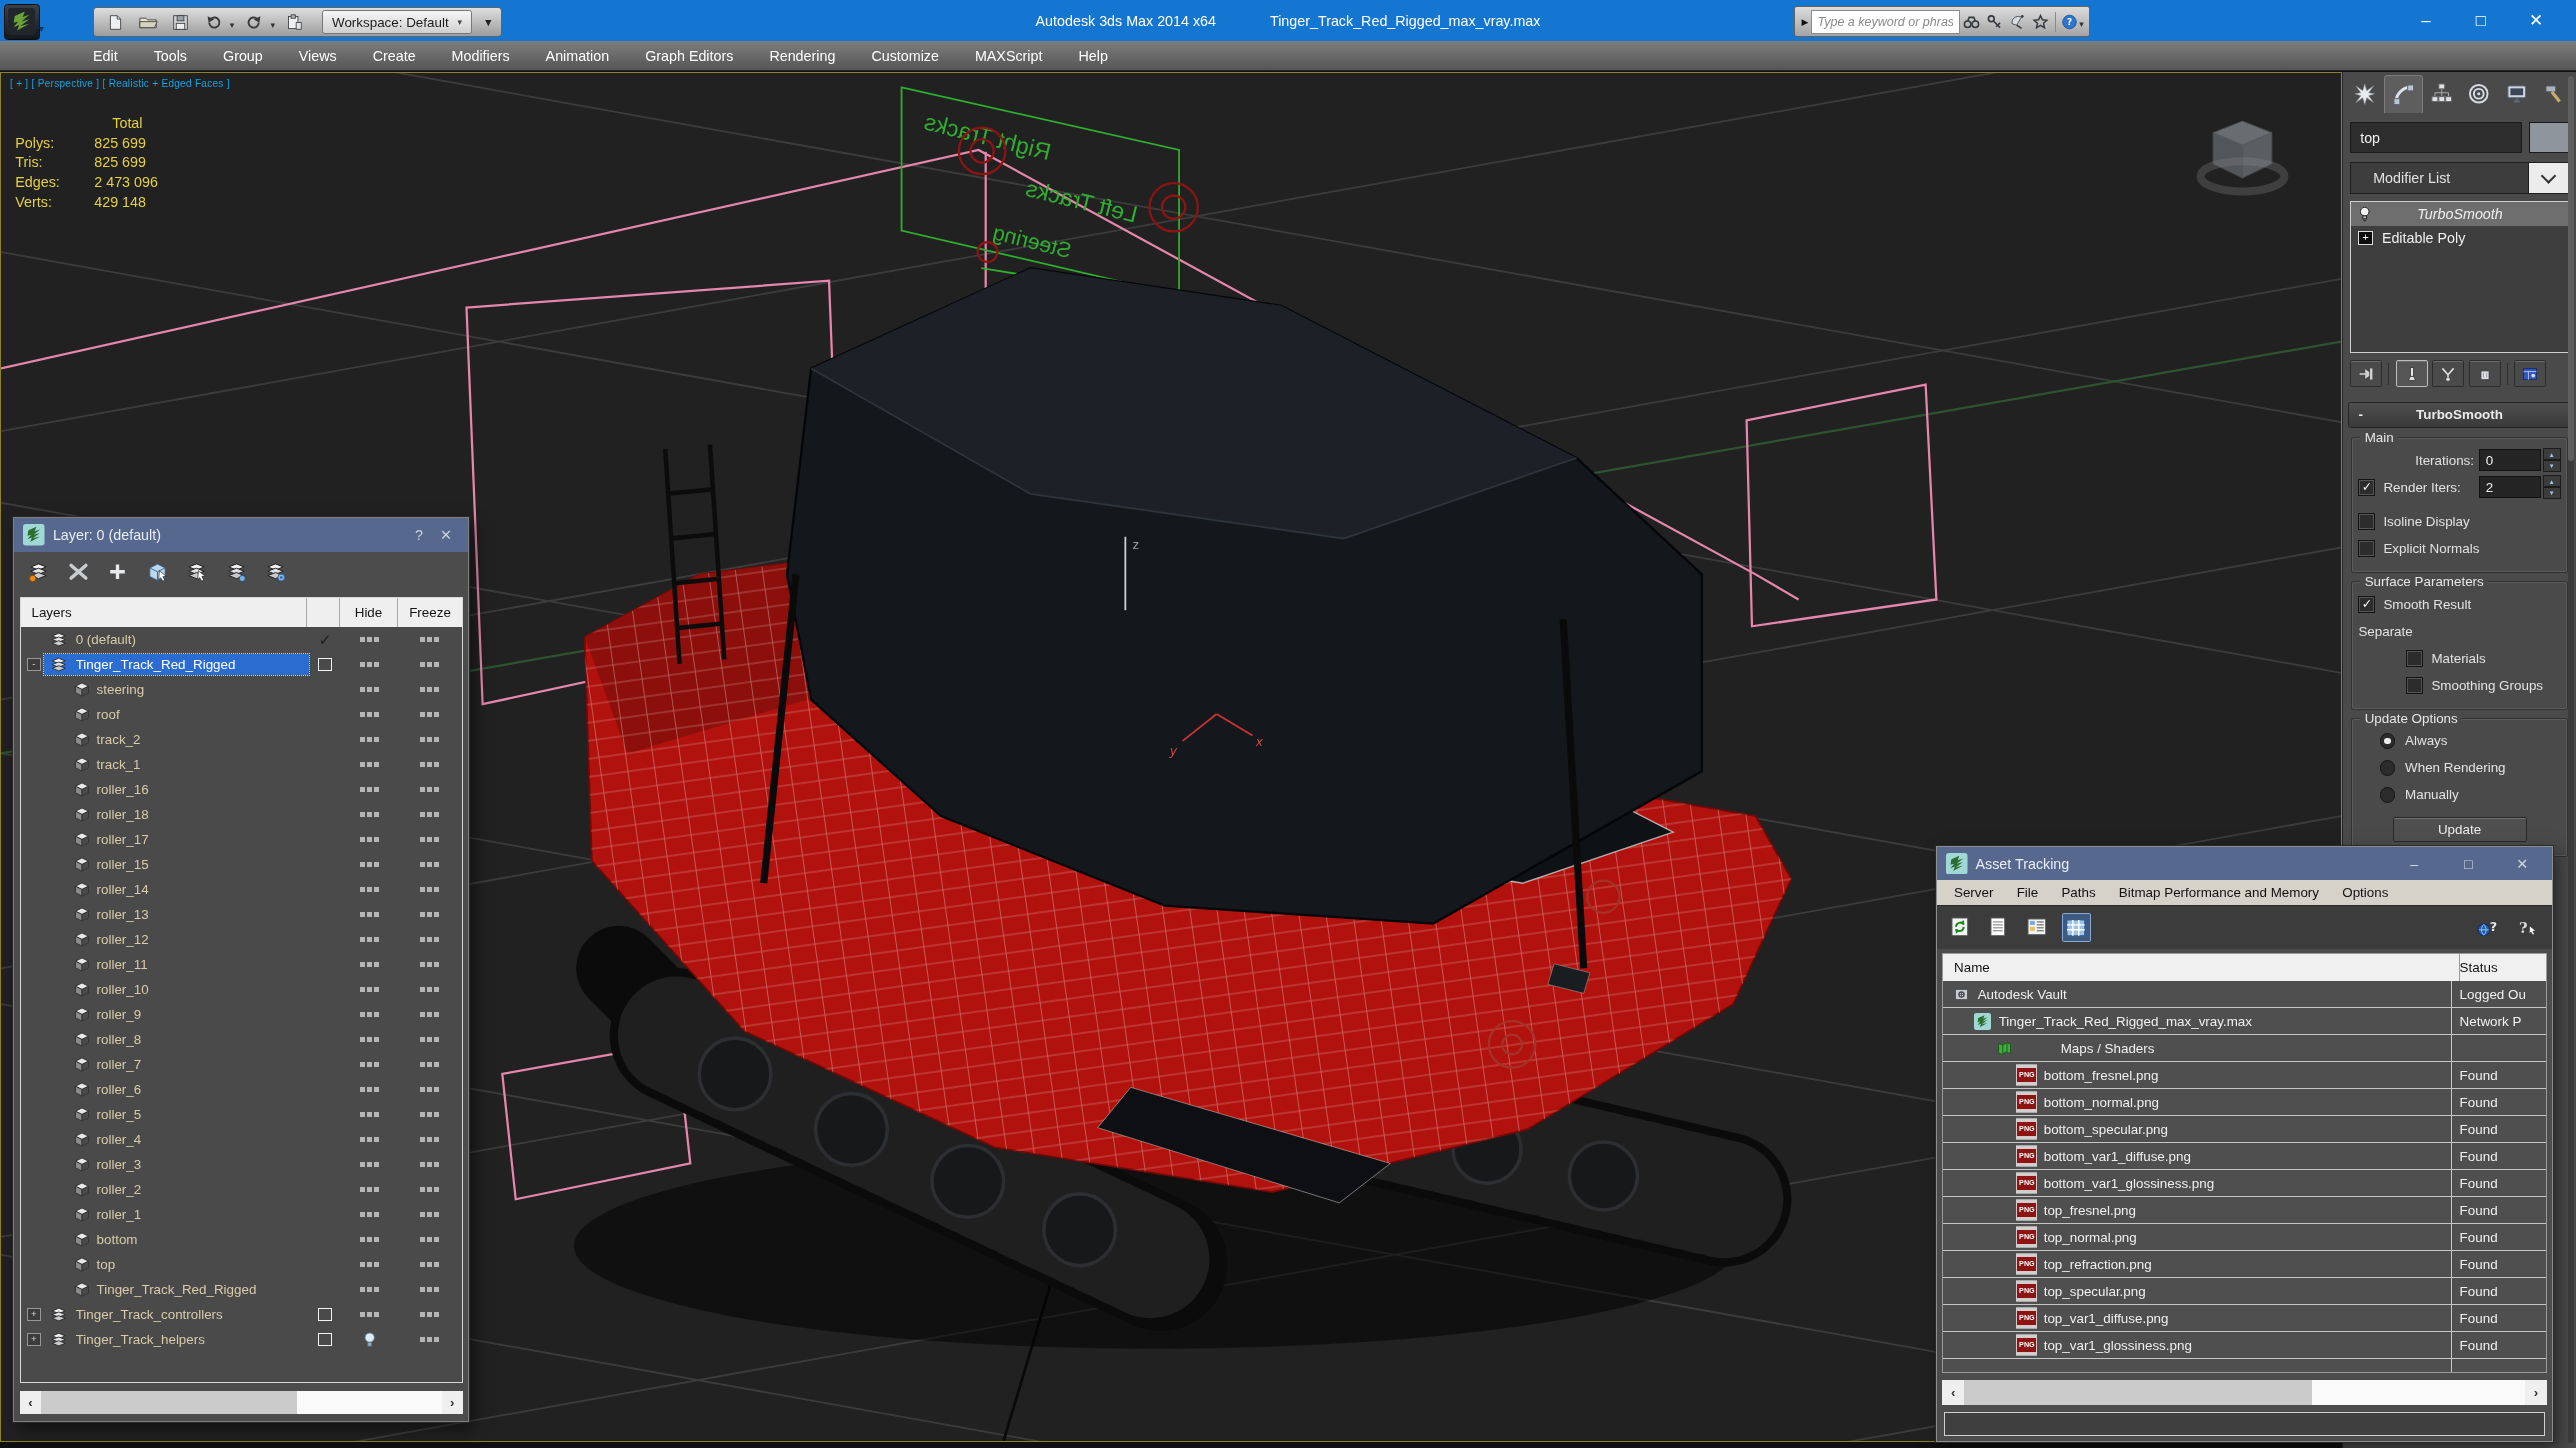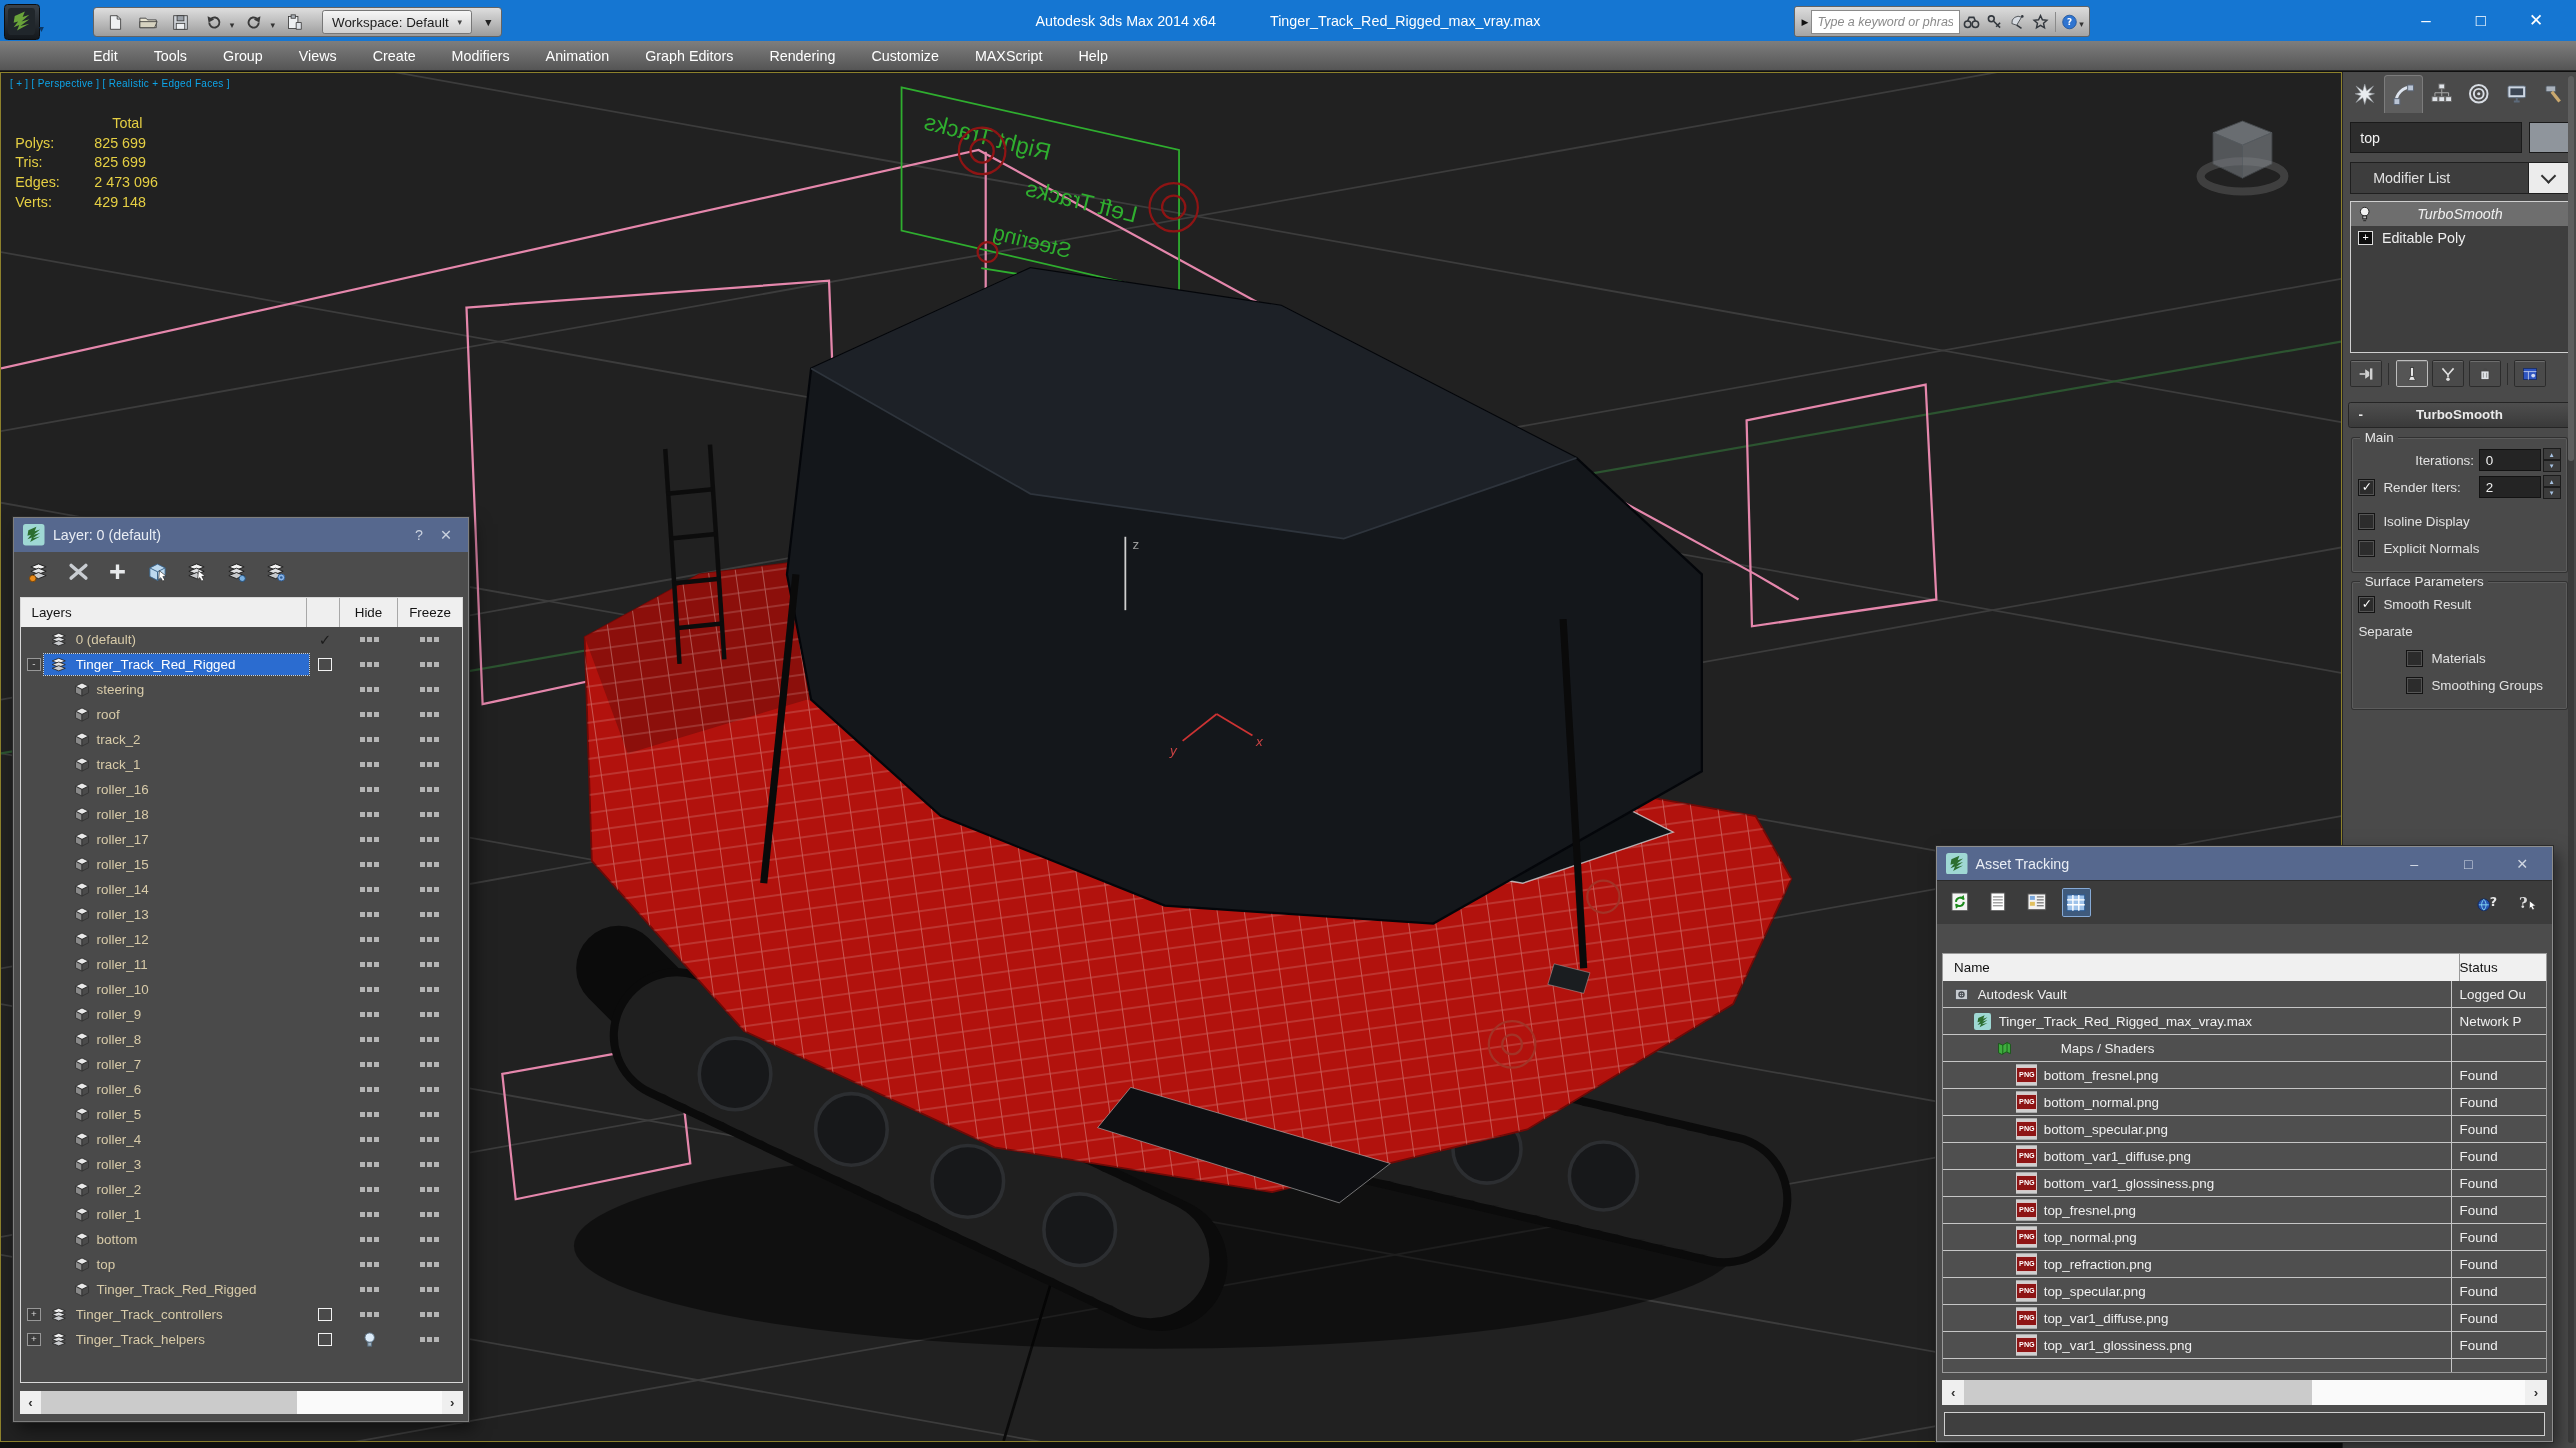--- a/index.html
+++ b/index.html
@@ -657,20 +657,36 @@
       <div class="prow indent54">
         <span class="cb"></span>
         <span>Materials</span>
       </div>
       <div class="prow indent54">
         <span class="cb"></span>
         <span>Smoothing Groups</span>
       </div>
     </div>
 
+    <div class="grp">
+      <span class="grp-label">Update Options</span>
+      <div class="prow indent24">
+        <span class="rad sel"></span>
+        <span>Always</span>
+      </div>
+      <div class="prow indent24">
+        <span class="rad"></span>
+        <span>When Rendering</span>
+      </div>
+      <div class="prow indent24">
+        <span class="rad"></span>
+        <span>Manually</span>
+      </div>
+      <button class="update-btn">Update</button>
+    </div>
   </div>
   <div class="cp-scroll">
       <div class="cp-thumb"></div>
     </div>
 </div>
 
 <div id="layerwin">
   <div class="lw-title">
     <span class="ic lw-logo">
         <svg viewBox="0 0 24 24">
@@ -1386,20 +1402,27 @@
         </svg>
       </span>
     <span>Asset Tracking</span>
     <span class="lw-sp"></span>
     <div class="aw-ctl">
       <div>–</div>
       <div>□</div>
       <div>✕</div>
     </div>
   </div>
+  <div class="aw-menu" id="awmenu">
+      <div class="awm-item">Server</div>
+      <div class="awm-item">File</div>
+      <div class="awm-item">Paths</div>
+      <div class="awm-item">Bitmap Performance and Memory</div>
+      <div class="awm-item">Options</div>
+    </div>
   <div class="aw-toolbar">
     <span id="awtools" style="display:flex;gap:11.6px">
         <div class="aw-tbtn">
           <span class="ic">
             <svg viewBox="0 0 20 20">
               <rect x="2" y="1" width="16" height="18" fill="#f4f4f4" stroke="#555"></rect>
               <path d="M6 10a4.5 4.5 0 0 1 8-2.6" fill="none" stroke="#1d8a1d" stroke-width="2"></path>
               <path d="M14 3l.6 5-4.6-1.6z" fill="#1d8a1d"></path>
               <path d="M14 10a4.5 4.5 0 0 1-8 2.6" fill="none" stroke="#1d8a1d" stroke-width="2"></path>
               <path d="M6 17l-.6-5 4.6 1.6z" fill="#1d8a1d"></path>

